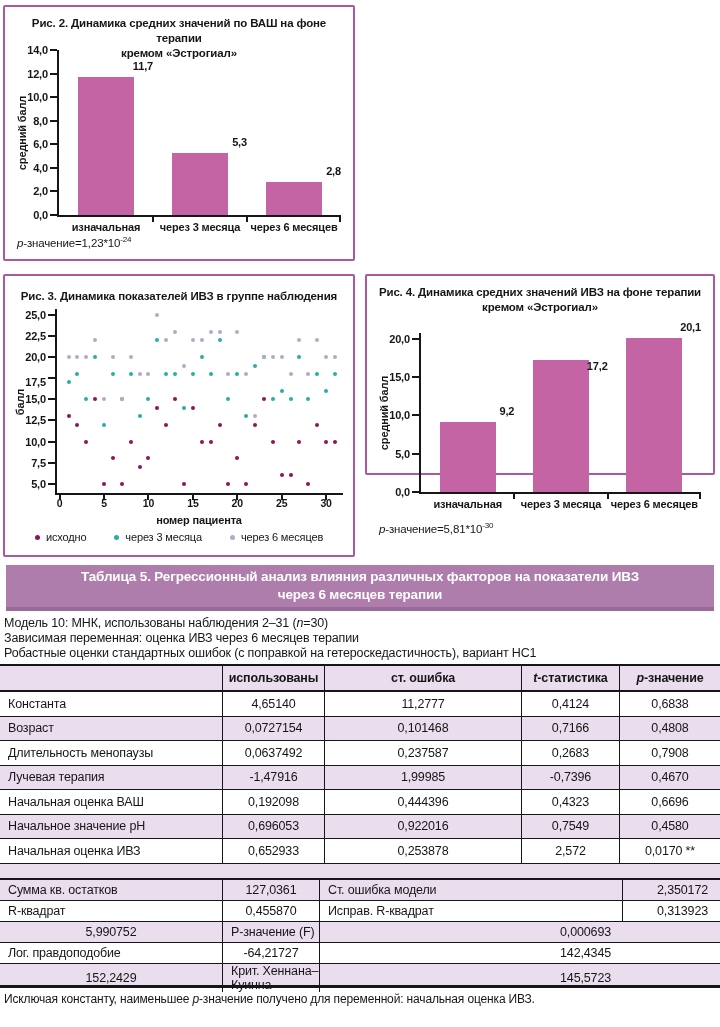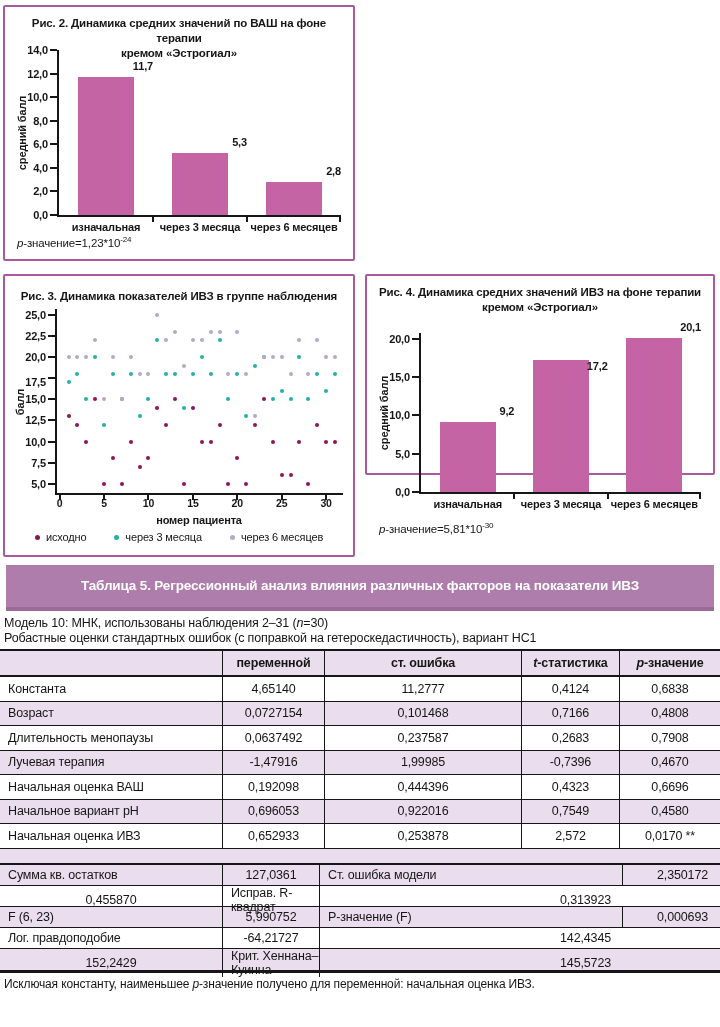--- a/index.html
+++ b/index.html
@@ -296,31 +296,33 @@
       <div class="barcat" style="left: 186.667px; width: 93.3333px;">через 6 месяцев</div>
       <div class="xtickmark" style="left: 185.667px;"></div>
       <div class="xtickmark" style="left: 278px;"></div>
     </div>
   <div class="pnote"><span class="it">p</span><span>-значение=5,81*10</span><sup>-30</sup></div>
 </div>
 
 <div class="tablewrap">
   <div class="band">
     <div>Таблица 5. Регрессионный анализ влияния различных факторов на показатели ИВЗ</div>
+    <div>через 6 месяцев терапии</div>
   </div>
   <div class="modelinfo">
     <div><span>Модель 10: МНК, использованы наблюдения 2–31 (</span><span class="it">n</span><span>=30)</span></div>
+    <div>Зависимая переменная: оценка ИВЗ через 6 месяцев терапии</div>
     <div>Робастные оценки стандартных ошибок (с поправкой на гетероскедастичность), вариант HC1</div>
   </div>
 
   <div class="thead grid5">
     <div class="tc lblc"></div>
     <div class="tc">
         <span class="it"></span>
-        <span>переменной</span>
+        <span>использованы</span>
       </div>
     <div class="tc">
         <span class="it"></span>
         <span>ст. ошибка</span>
       </div>
     <div class="tc">
         <span class="it">t</span>
         <span>-статистика</span>
       </div>
     <div class="tc last">
@@ -359,21 +361,21 @@
         <div class="tc last">0,4670</div>
       </div>
       <div class="trow grid5">
         <div class="tc lblc">Начальная оценка ВАШ</div>
         <div class="tc">0,192098</div>
         <div class="tc">0,444396</div>
         <div class="tc">0,4323</div>
         <div class="tc last">0,6696</div>
       </div>
       <div class="trow grid5 pink">
-        <div class="tc lblc">Начальное вариант pH</div>
+        <div class="tc lblc">Начальное значение pH</div>
         <div class="tc">0,696053</div>
         <div class="tc">0,922016</div>
         <div class="tc">0,7549</div>
         <div class="tc last">0,4580</div>
       </div>
       <div class="trow grid5">
         <div class="tc lblc">Начальная оценка ИВЗ</div>
         <div class="tc">0,652933</div>
         <div class="tc">0,253878</div>
         <div class="tc">2,572</div>
@@ -382,26 +384,26 @@
     </div>
   <div class="sep-band"></div>
   <div id="statstable">
       <div class="srow grid4 pink">
         <div class="tc lblc">Сумма кв. остатков</div>
         <div class="tc">127,0361</div>
         <div class="tc lblc">Ст. ошибка модели</div>
         <div class="tc last valr">2,350172</div>
       </div>
       <div class="srow grid4">
+        <div class="tc lblc">R-квадрат</div>
         <div class="tc">0,455870</div>
         <div class="tc lblc">Исправ. R-квадрат</div>
         <div class="tc last valr">0,313923</div>
       </div>
       <div class="srow grid4 pink">
-        <div class="tc lblc">F (6, 23)</div>
         <div class="tc">5,990752</div>
         <div class="tc lblc">P-значение (F)</div>
         <div class="tc last valr">0,000693</div>
       </div>
       <div class="srow grid4">
         <div class="tc lblc">Лог. правдоподобие</div>
         <div class="tc">-64,21727</div>
         <div class="tc last valr">142,4345</div>
       </div>
       <div class="srow grid4 pink">

